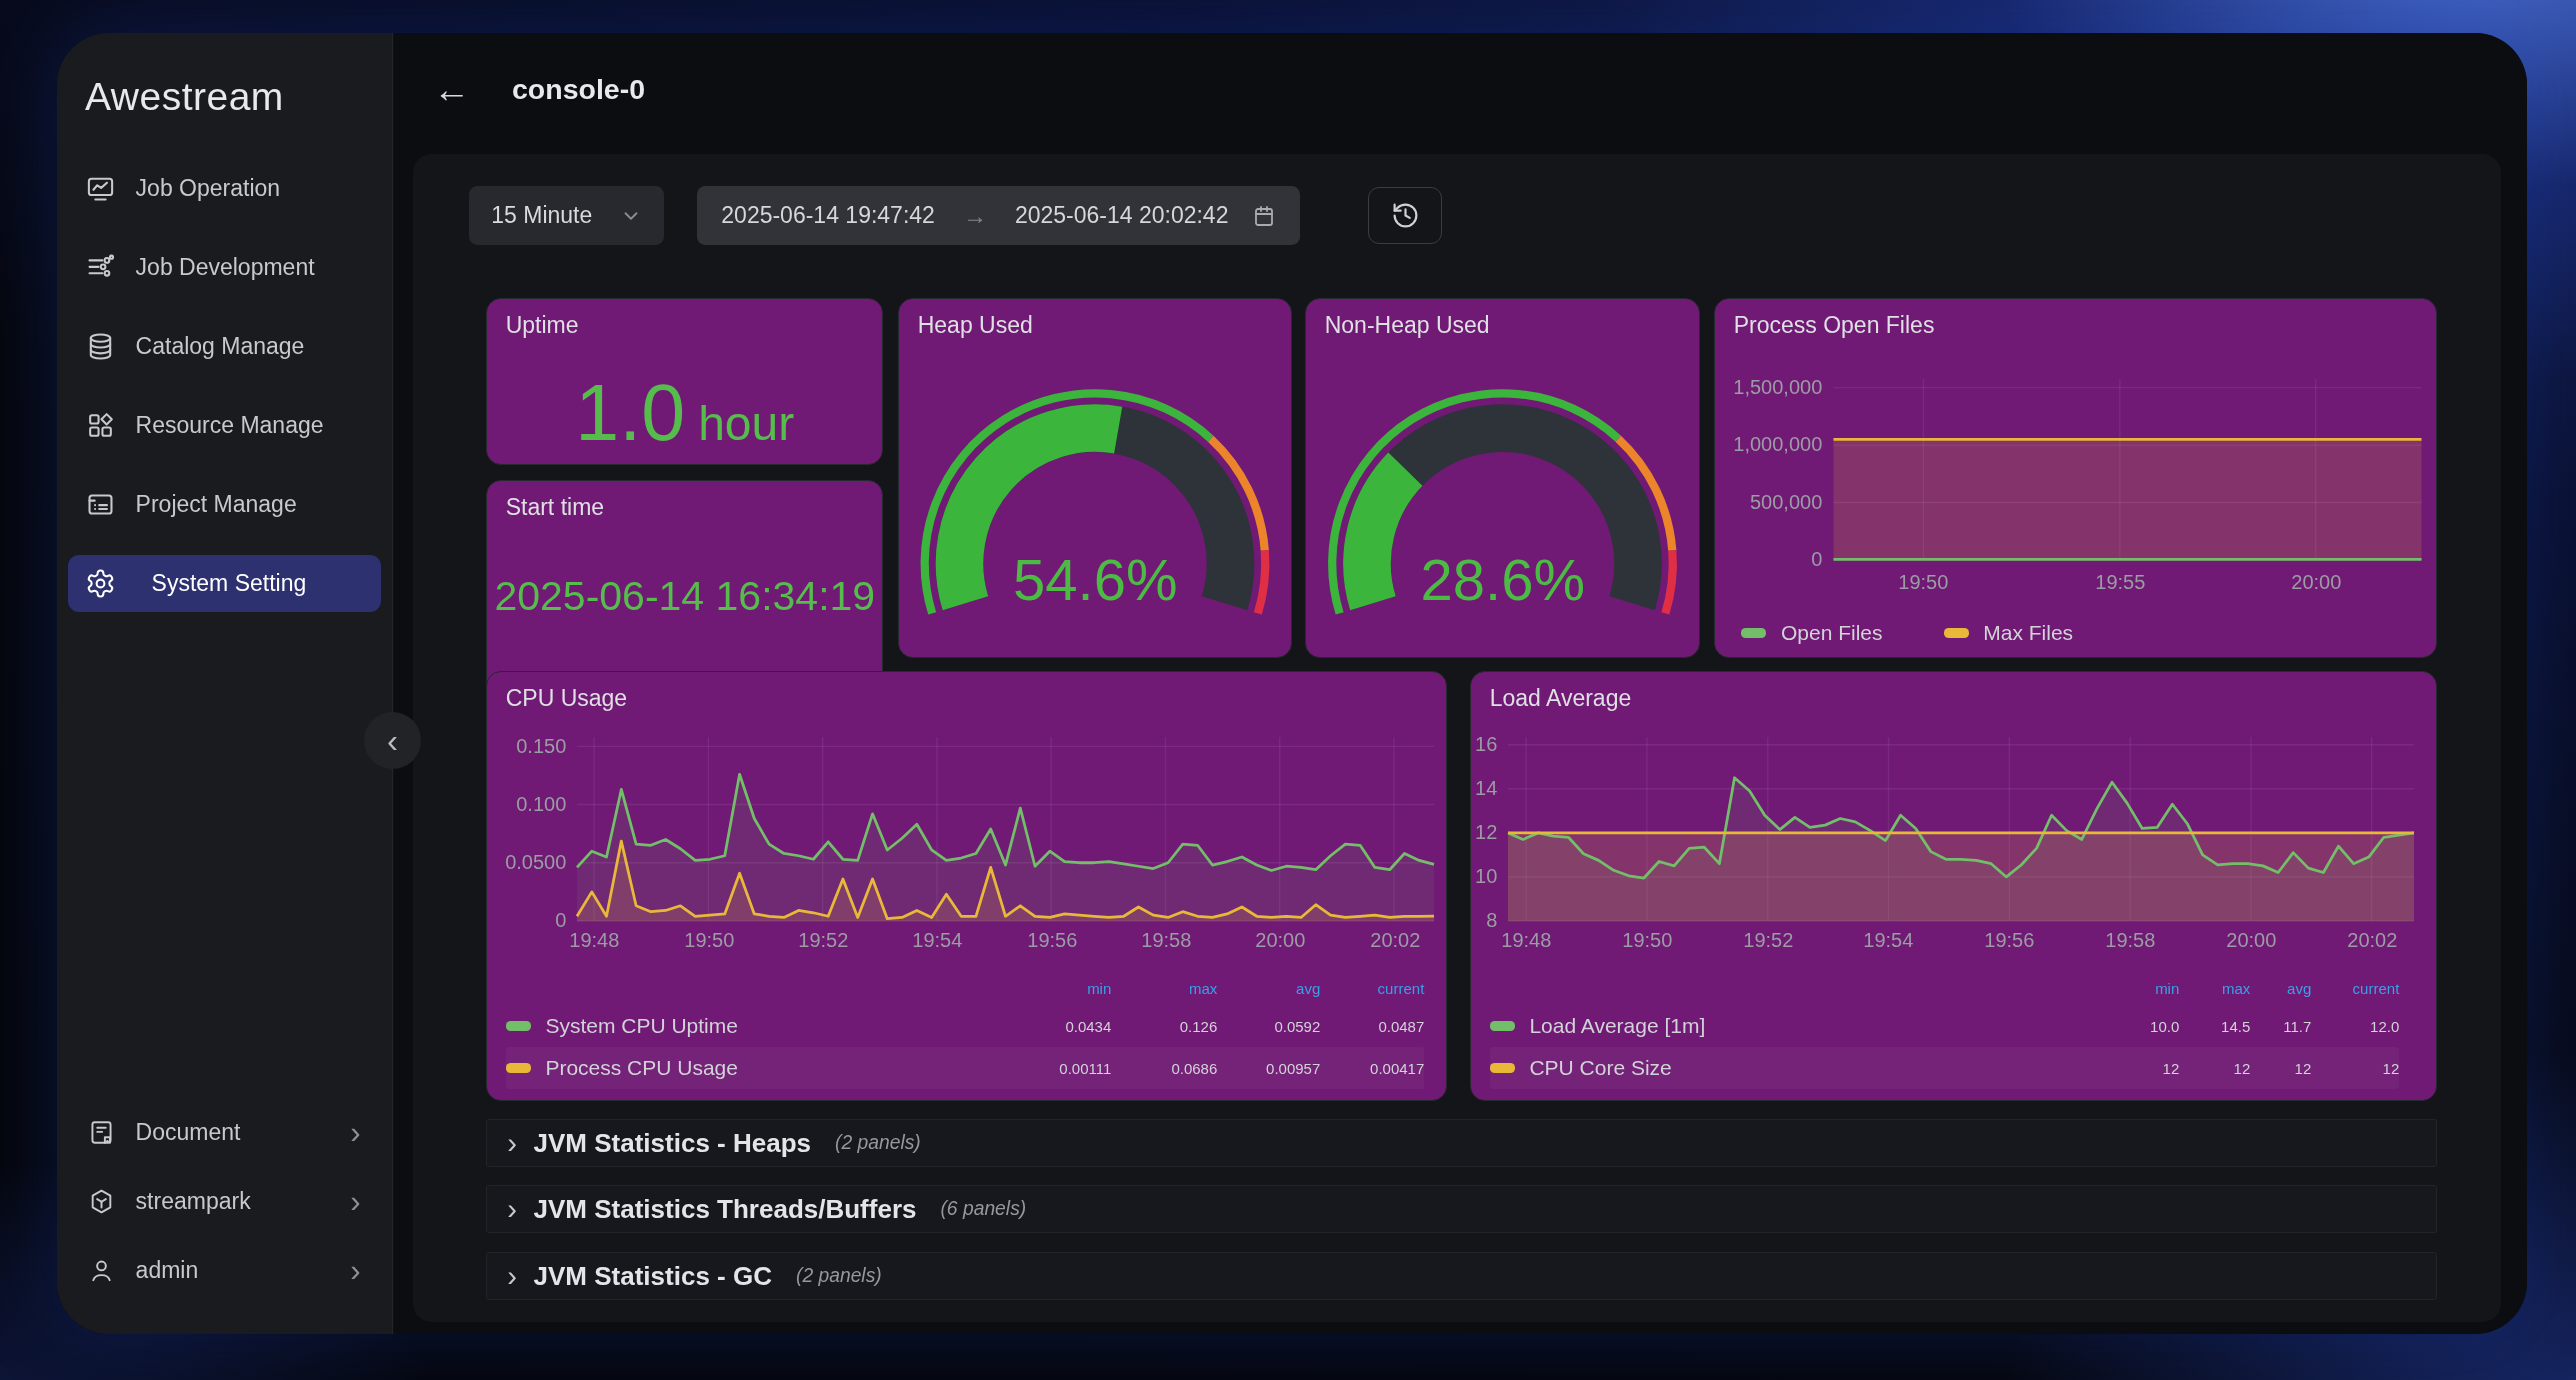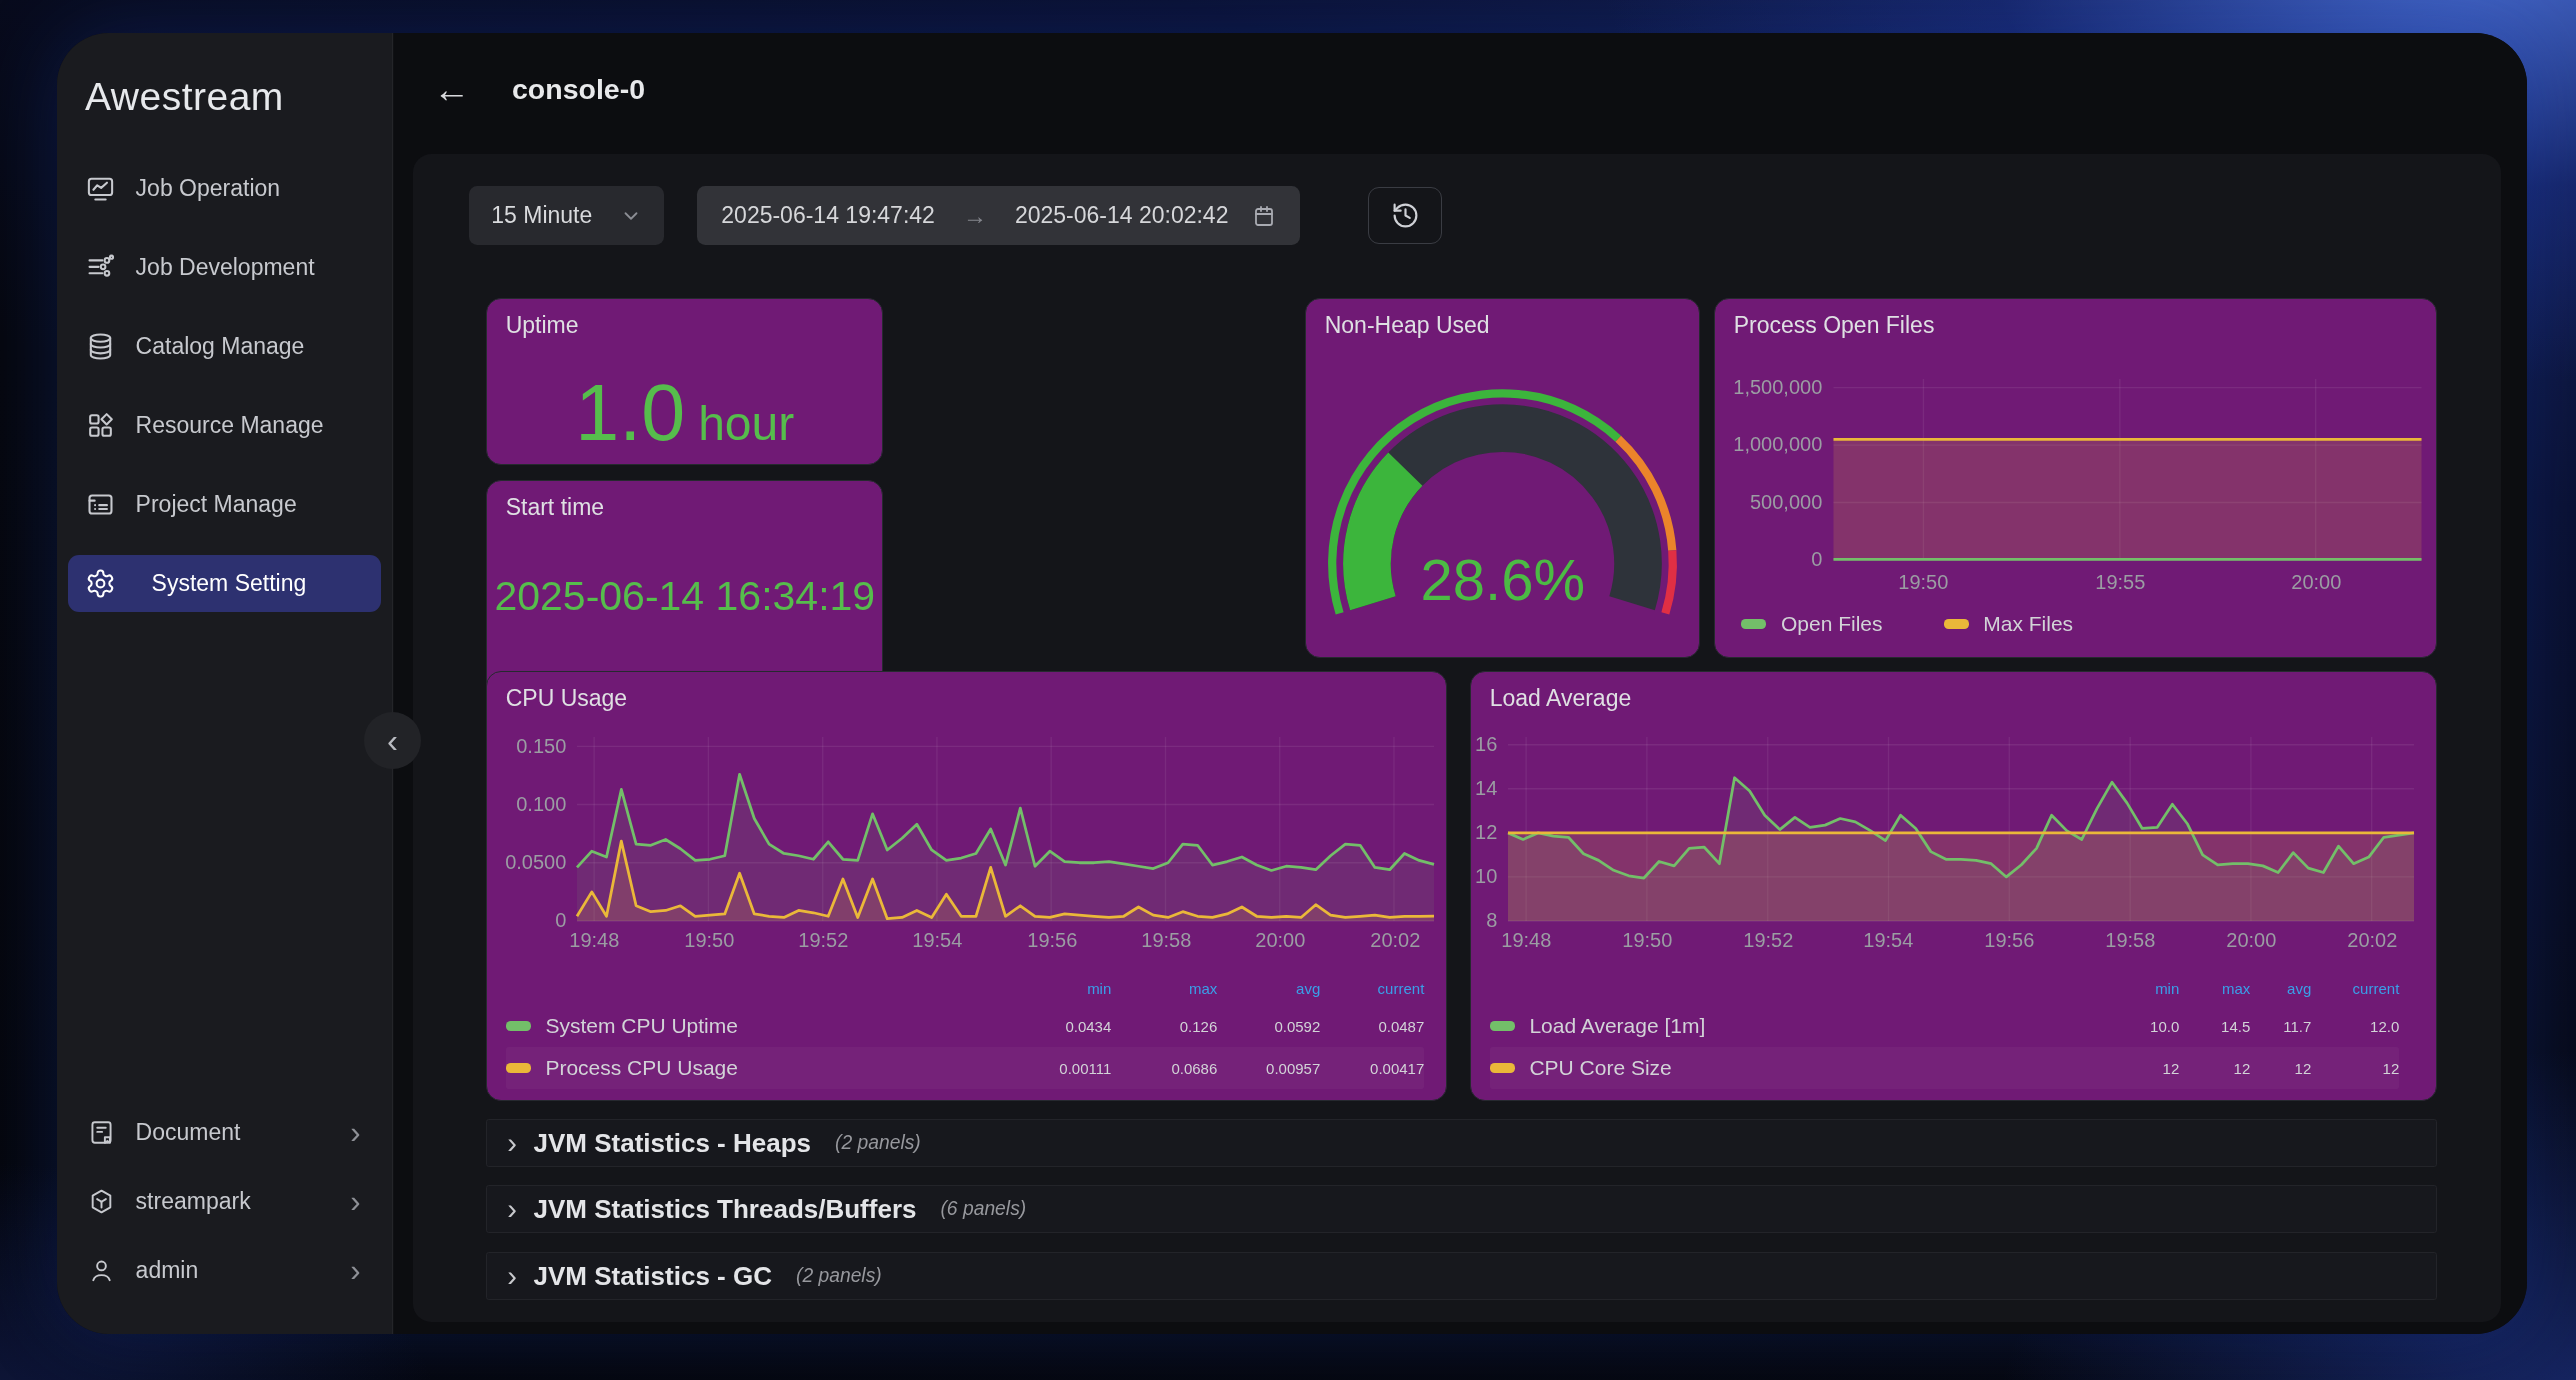--- a/index.html
+++ b/index.html
@@ -247,20 +247,32 @@
           <div class="p-title">Uptime</div>
           <div class="stat-line">
             <span class="big">1.0</span><span class="unit">hour</span>
           </div>
         </div>
         <div class="panel" id="p-start">
           <div class="p-title">Start time</div>
           <div class="stat-date">2025-06-14 16:34:19</div>
         </div>
 
+        <div class="panel" id="p-heap">
+          <div class="p-title">Heap Used</div>
+          <svg class="gauge-svg" viewBox="0 0 428 391" preserveAspectRatio="xMidYMid meet">
+              <path d="M 36.13 343.38 A 186 186 0 0 1 340.38 152.53" stroke="#3cb53c" stroke-width="9" fill="none" stroke-linecap="butt"></path>
+              <path d="M 340.38 152.53 A 186 186 0 0 1 399.45 274.73" stroke="#eb842b" stroke-width="9" fill="none" stroke-linecap="butt"></path>
+              <path d="M 399.45 274.73 A 186 186 0 0 1 391.87 343.38" stroke="#e02f44" stroke-width="9" fill="none" stroke-linecap="butt"></path>
+              <path d="M 72.47 332.27 A 148 148 0 1 1 355.53 332.27" stroke="#2e333a" stroke-width="52" fill="none" stroke-linecap="butt"></path>
+              <path d="M 72.47 332.27 A 148 148 0 0 1 239.30 143.18" stroke="#3cb53c" stroke-width="52" fill="none" stroke-linecap="butt"></path>
+            </svg>
+            <div class="gauge-host"></div>
+          <div class="gauge-value">54.6%</div>
+        </div>
         <div class="panel" id="p-nonheap">
           <div class="p-title">Non-Heap Used</div>
           <svg class="gauge-svg" viewBox="0 0 428 391" preserveAspectRatio="xMidYMid meet">
               <path d="M 36.13 343.38 A 186 186 0 0 1 340.38 152.53" stroke="#3cb53c" stroke-width="9" fill="none" stroke-linecap="butt"></path>
               <path d="M 340.38 152.53 A 186 186 0 0 1 399.45 274.73" stroke="#eb842b" stroke-width="9" fill="none" stroke-linecap="butt"></path>
               <path d="M 399.45 274.73 A 186 186 0 0 1 391.87 343.38" stroke="#e02f44" stroke-width="9" fill="none" stroke-linecap="butt"></path>
               <path d="M 72.47 332.27 A 148 148 0 1 1 355.53 332.27" stroke="#2e333a" stroke-width="52" fill="none" stroke-linecap="butt"></path>
               <path d="M 72.47 332.27 A 148 148 0 0 1 107.90 185.81" stroke="#3cb53c" stroke-width="52" fill="none" stroke-linecap="butt"></path>
             </svg>
             <div class="gauge-host"></div>
@@ -283,21 +295,21 @@
                 <polyline points="0.0,196.2 640.0,196.2" fill="none" stroke="#73BF69" stroke-width="3" stroke-linejoin="round"></polyline>
                 <polyline points="0.0,65.8 640.0,65.8" fill="none" stroke="#EAB839" stroke-width="3" stroke-linejoin="round"></polyline>
               </svg>
               <div class="tick-label ylab" style="left: 0px; width: 107px; top: 249px;">0</div>
               <div class="tick-label ylab" style="left: 0px; width: 107px; top: 192px;">500,000</div>
               <div class="tick-label ylab" style="left: 0px; width: 107px; top: 134px;">1,000,000</div>
               <div class="tick-label ylab" style="left: 0px; width: 107px; top: 77px;">1,500,000</div>
               <div class="tick-label xlab" style="left: 208px; top: 272px;">19:50</div>
               <div class="tick-label xlab" style="left: 405px; top: 272px;">19:55</div>
               <div class="tick-label xlab" style="left: 601px; top: 272px;">20:00</div>
-              <div class="legend-inline" style="left: 26px; top: 313px;">
+              <div class="legend-inline" style="left: 26px; top: 322px;">
                 <div class="legend-item">
                   <span class="swatch" style="background:#73BF69"></span>
                   <span>Open Files</span>
                 </div>
                 <div class="legend-item">
                   <span class="swatch" style="background:#EAB839"></span>
                   <span>Max Files</span>
                 </div>
               </div>
             </div>

